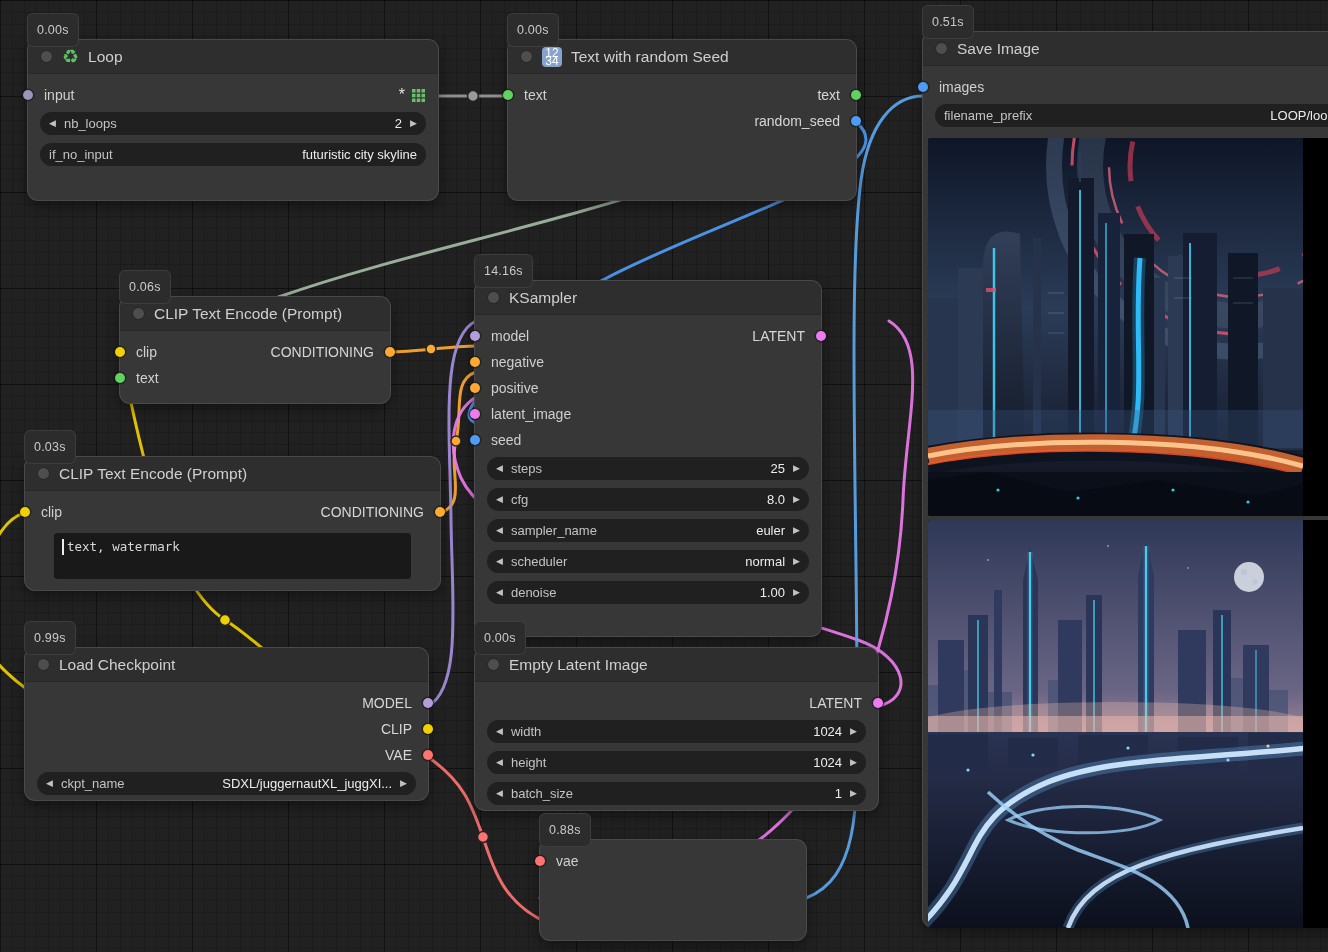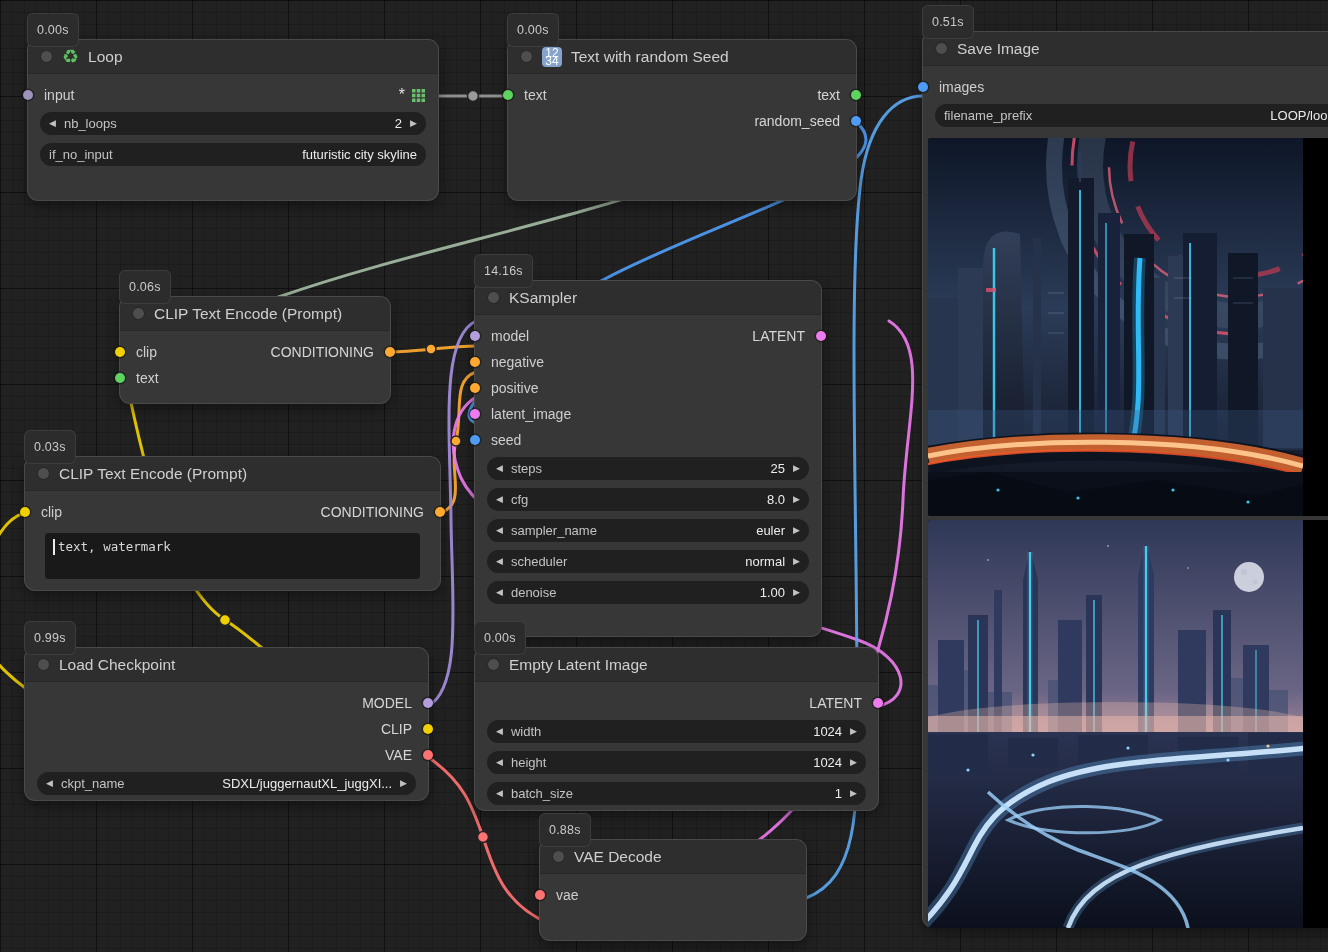--- a/index.html
+++ b/index.html
@@ -51,21 +51,21 @@
 
   .widgets{padding-top:4px}
   .widget{height:23px;margin:0 12px 8px;background:#202020;border-radius:12px;
     display:flex;align-items:center;padding:0 9px;font-size:13px;color:#d4d4d4;gap:8px;
     box-sizing:border-box}
   .w-arrow{font-size:9px;color:#c2c2c2;line-height:1;cursor:pointer;flex:none}
   .w-label{color:#c3c3c3;white-space:nowrap}
   .w-spacer{flex:1}
   .w-value{color:#ececec;white-space:nowrap;overflow:hidden;text-overflow:ellipsis}
 
-  .textbox{height:46px;margin:8px 20px;background:#191919;border-radius:4px;
+  .textbox{height:46px;margin:8px 29px;background:#191919;border-radius:4px;
     padding:6px 8px;box-sizing:border-box;font-family:"DejaVu Sans Mono",monospace;
     font-size:12.5px;color:#d8d8d8;display:flex;align-items:flex-start}
   .caret{display:inline-block;width:2px;height:16px;background:#ececec;margin-right:3px;flex:none}
 
   .dc-gray{background:#9e93b8}
   .dc-green{background:#5fd35f}
   .dc-blue{background:#4f9cf5}
   .dc-purple{background:#b39ddb}
   .dc-orange{background:#ffa931}
   .dc-yellow{background:#f0d000}
@@ -337,24 +337,20 @@
       <span class="w-label">batch_size</span>
       <span class="w-spacer"></span>
       <span class="w-value">1</span>
       <span class="w-arrow">▶</span>
     </div>
   </div>
 </div>
 
 <div class="node" style="left:540px;top:840px;width:266px;height:100px">
   <div class="timer">0.88s</div>
-  <div class="node-title">
-    <span class="tdot"></span>
-    <span>VAE Decode</span>
-  </div>
   <div class="slots">
     <div class="slot-row">
       <span class="in-dot dc-red"></span>
       <span>vae</span>
     </div>
   </div>
 </div>
 
 <div class="node" style="left:923px;top:32px;width:450px;height:895px">
   <div class="timer">0.51s</div>

